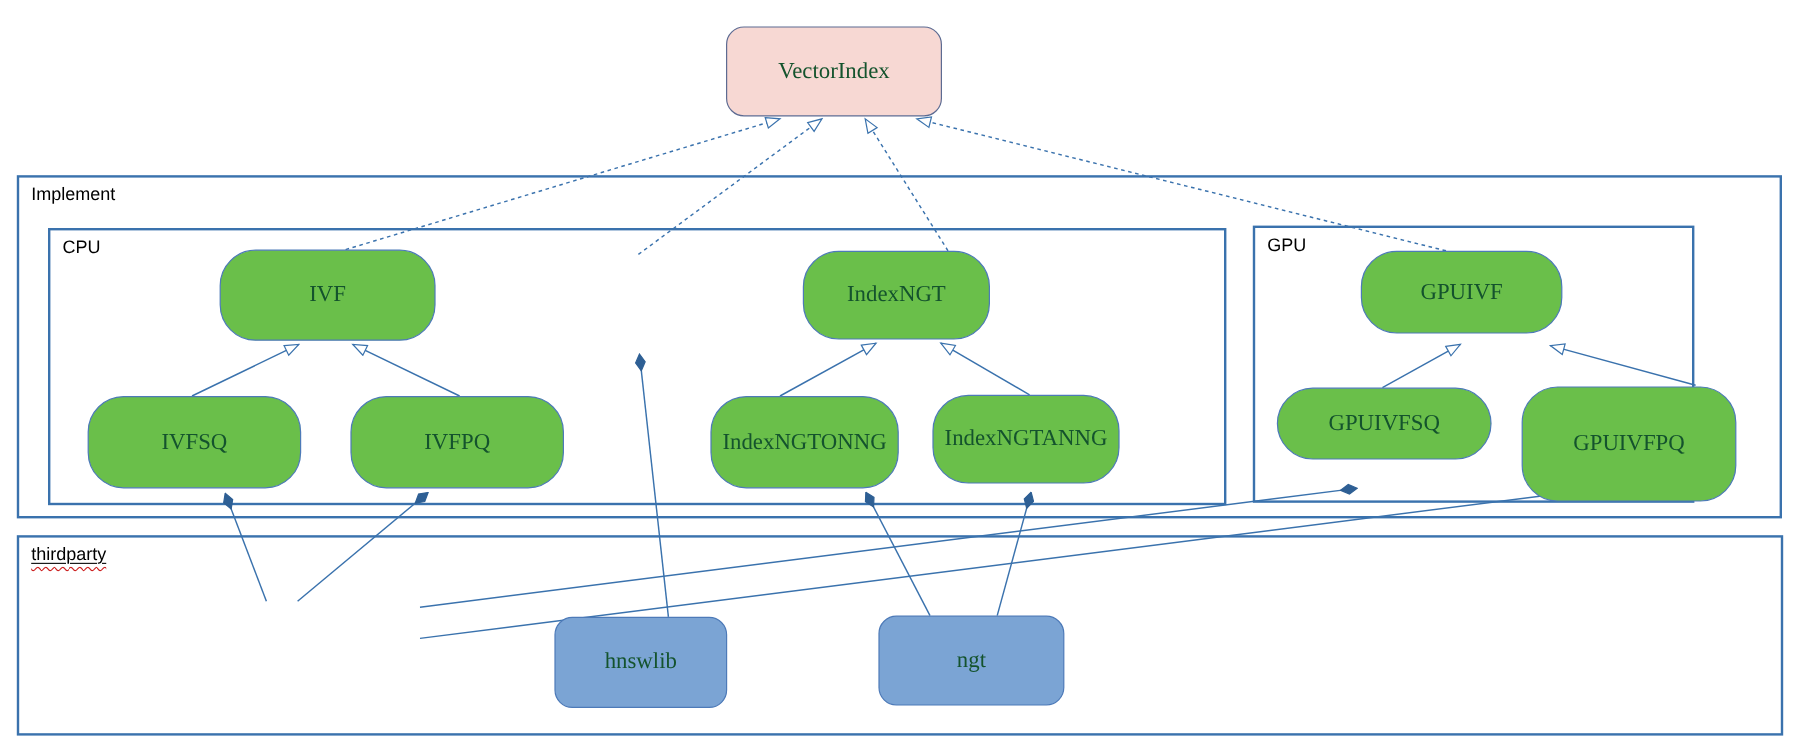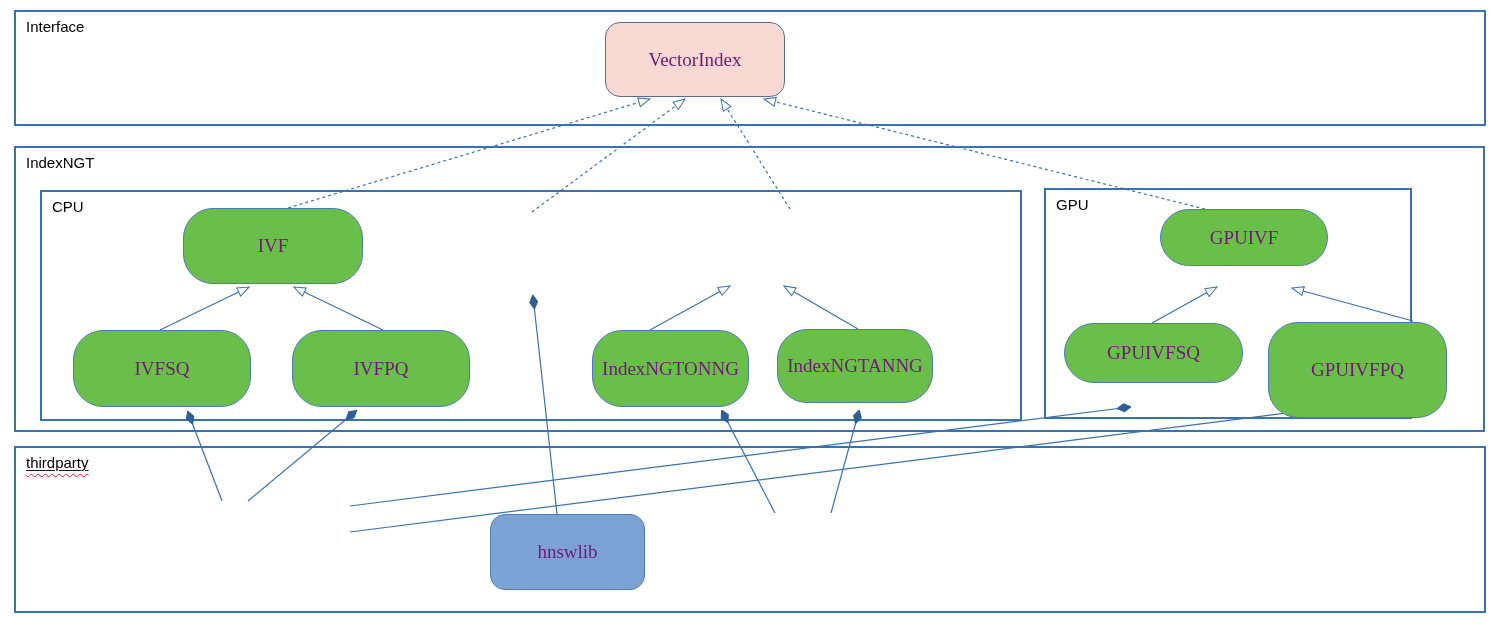--- a/index.html
+++ b/index.html
@@ -15,40 +15,37 @@
   }
   .tp-label{
     text-decoration:underline wavy #cc2222;text-decoration-thickness:1px;text-underline-offset:5px;
   }
   .tp-inner{
     text-decoration:underline solid #1a1a1a;text-decoration-thickness:1px;text-underline-offset:2px;
   }
   .node{
     position:absolute;box-sizing:border-box;border:1.6px solid #4d7ab8;border-radius:15px;
     display:flex;align-items:center;justify-content:center;
-    font-family:"Liberation Serif",serif;font-size:19px;color:#701a75;text-align:center;
+    font-family:"Liberation Serif",serif;font-size:19px;color:#14532d;text-align:center;
   }
   .green{background:#6abf4a;border-radius:30px;}
   .blue{background:#7ba4d4;}
   .pink{background:#f7d8d3;border-color:#5d6b92;}
   svg.edges{position:absolute;left:0;top:0;pointer-events:none;}
   svg.edges line{stroke:#3a72ad;stroke-width:1.2;}
   svg.edges line.dashed{stroke-dasharray:3 3;}
 </style>
 </head>
 <body>
 
 <div class="canvas">
 
-  <div class="container" style="left:14px;top:10px;width:1472px;height:116px">
-    <span class="container-label">Interface</span>
-  </div>
 
   <div class="container" style="left:14px;top:146px;width:1471px;height:286px">
-    <span class="container-label">IndexNGT</span>
+    <span class="container-label">Implement</span>
   </div>
 
   <div class="container" style="left:40px;top:190px;width:982px;height:231px">
     <span class="container-label">CPU</span>
   </div>
 
   <div class="container" style="left:1044px;top:188px;width:368px;height:231px">
     <span class="container-label">GPU</span>
   </div>
 
@@ -89,48 +86,54 @@
 
   <div class="node pink" style="left:605px;top:22px;width:180px;height:75px">
     <span>VectorIndex</span>
   </div>
 
   <div class="node green" style="left:183px;top:208px;width:180px;height:76px">
     <span>IVF</span>
   </div>
 
 
+  <div class="node green" style="left:669px;top:209px;width:156px;height:74px">
+    <span>IndexNGT</span>
+  </div>
 
   <div class="node green" style="left:73px;top:330px;width:178px;height:77px">
     <span>IVFSQ</span>
   </div>
 
   <div class="node green" style="left:292px;top:330px;width:178px;height:77px">
     <span>IVFPQ</span>
   </div>
 
   <div class="node green" style="left:777px;top:329px;width:156px;height:74px">
     <span>IndexNGTANNG</span>
   </div>
 
   <div class="node green" style="left:592px;top:330px;width:157px;height:77px">
     <span>IndexNGTONNG</span>
   </div>
 
-  <div class="node green" style="left:1160px;top:209px;width:168px;height:57px">
+  <div class="node green" style="left:1134px;top:209px;width:168px;height:69px">
     <span>GPUIVF</span>
   </div>
 
   <div class="node green" style="left:1064px;top:323px;width:179px;height:60px">
     <span>GPUIVFSQ</span>
   </div>
 
   <div class="node green" style="left:1268px;top:322px;width:179px;height:96px">
     <span>GPUIVFPQ</span>
   </div>
 
 
-  <div class="node blue" style="left:490px;top:514px;width:155px;height:76px">
+  <div class="node blue" style="left:462px;top:514px;width:144px;height:76px">
     <span>hnswlib</span>
   </div>
 
+  <div class="node blue" style="left:732px;top:513px;width:155px;height:75px">
+    <span>ngt</span>
+  </div>
 
 </div>
 
 </body></html>

